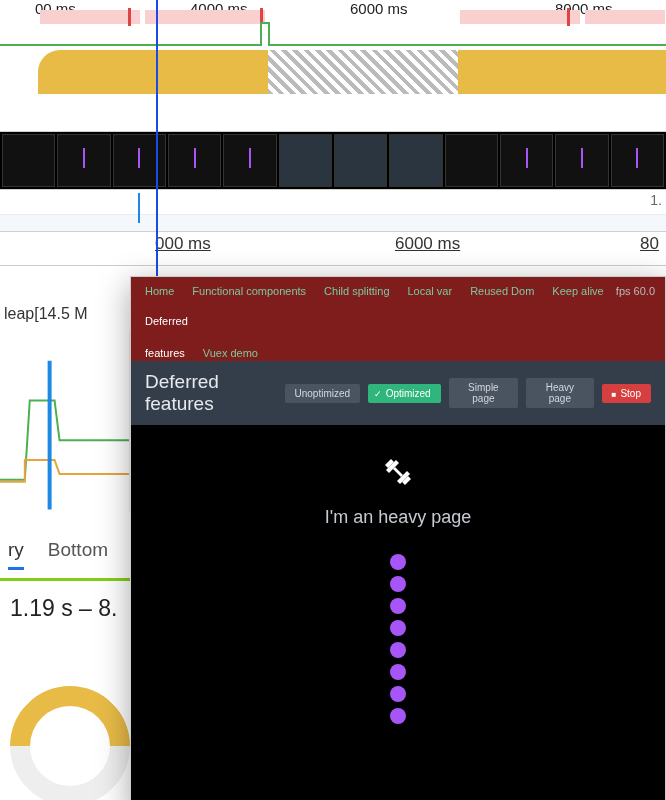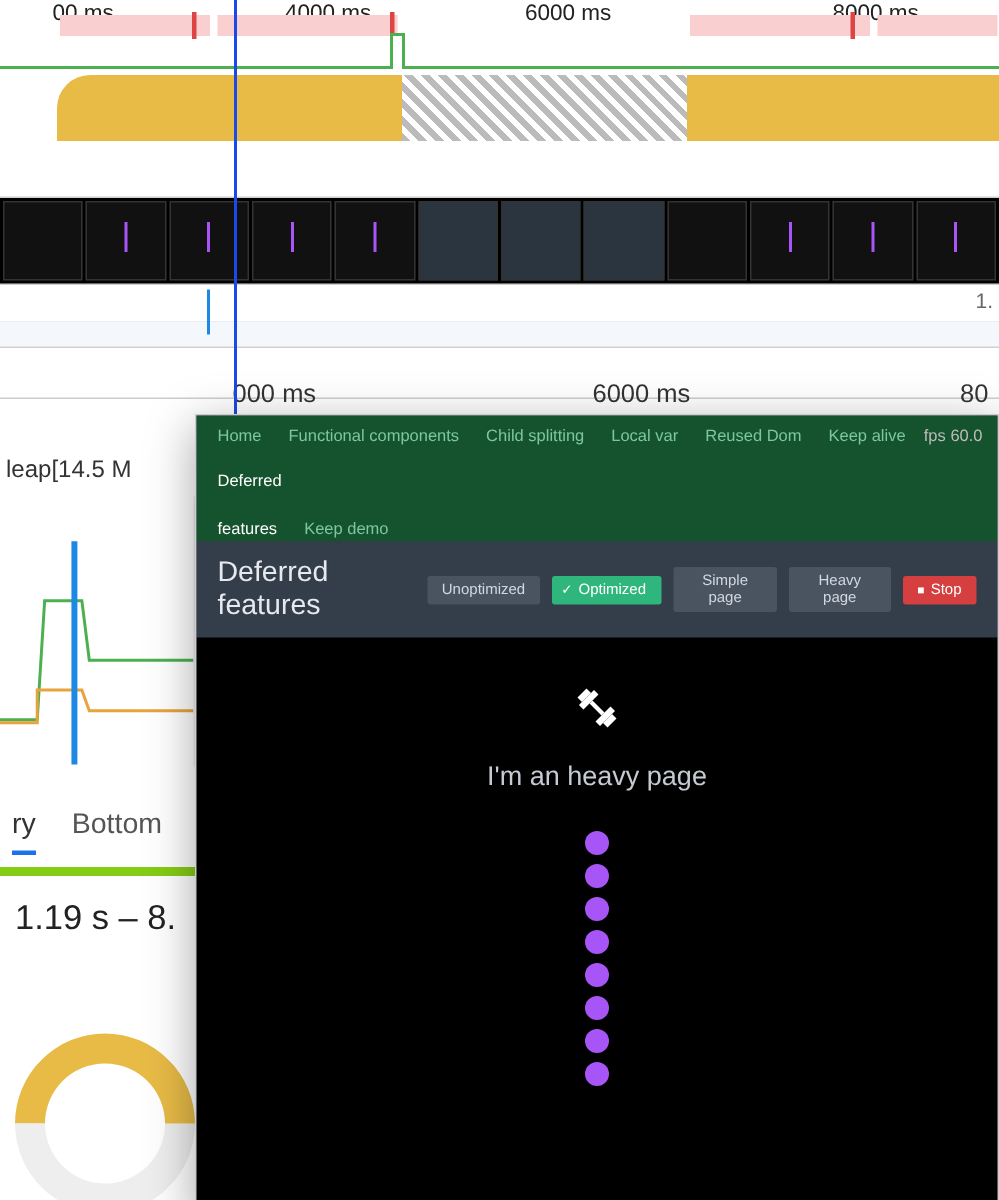--- a/index.html
+++ b/index.html
@@ -133,21 +133,21 @@
 }
 
 
 .timeline2 {
   height: 34px;
   border-bottom: 1px solid #ccc;
   font-size: 17px;
   color: #333;
   position: relative;
 }
-.timeline2 .lbl { position: absolute; top: 21px; }
+.timeline2 .lbl { position: absolute; top: 2px; text-decoration: underline; }
 
 
 .left-labels {
   position: absolute;
   left: 0;
   top: 297px;
   width: 130px;
   font-size: 16px;
   color: #333;
 }
@@ -161,21 +161,21 @@
   border-right: 1px solid #eee;
 }
 .mini-chart svg { position: absolute; inset: 0; }
 .tabs-row {
   margin-top: 20px;
   display: flex;
   gap: 24px;
   padding: 8px;
   font-size: 19px;
   color: #555;
-  border-bottom: 6px solid #84cc16;
+  border-bottom: 3px solid #84cc16;
 }
 .tabs-row .active {
   color: #333;
   border-bottom: 3px solid #1a73e8;
   padding-bottom: 6px;
 }
 .range-text {
   padding: 14px 10px;
   font-size: 23px;
   color: #222;
@@ -212,21 +212,21 @@
   z-index: 20;
   overflow: hidden;
   color: #d0d8e0;
   font-size: 11px;
 }
 .popup-nav {
   display: flex;
   flex-wrap: wrap;
   gap: 18px;
   padding: 8px 14px 2px;
-  background: #14532d;
+  background: #7f1d1d;
   align-items: center;
 }
 .popup-nav a {
   color: #7cc7a0;
   font-size: 11px;
   cursor: pointer;
 }
 .popup-nav a.active {
   color: #fff;
 }
@@ -392,21 +392,21 @@
   <div class="popup-nav">
     <a>Home</a>
     <a>Functional components</a>
     <a>Child splitting</a>
     <a>Local var</a>
     <a>Reused Dom</a>
     <a>Keep alive</a>
     <a class="active">Deferred</a>
     <div class="sub">
       <a class="active">features</a>
-      <a>Keep demo</a>
+      <a>Vuex demo</a>
     </div>
   </div>
   <span class="fps">fps 60.0</span>
 
   <div class="page-header">
     <h2>Deferred features</h2>
     <button class="btn">Unoptimized</button>
     <button class="btn opt">Optimized</button>
     <button class="btn">Simple page</button>
     <button class="btn">Heavy page</button>

